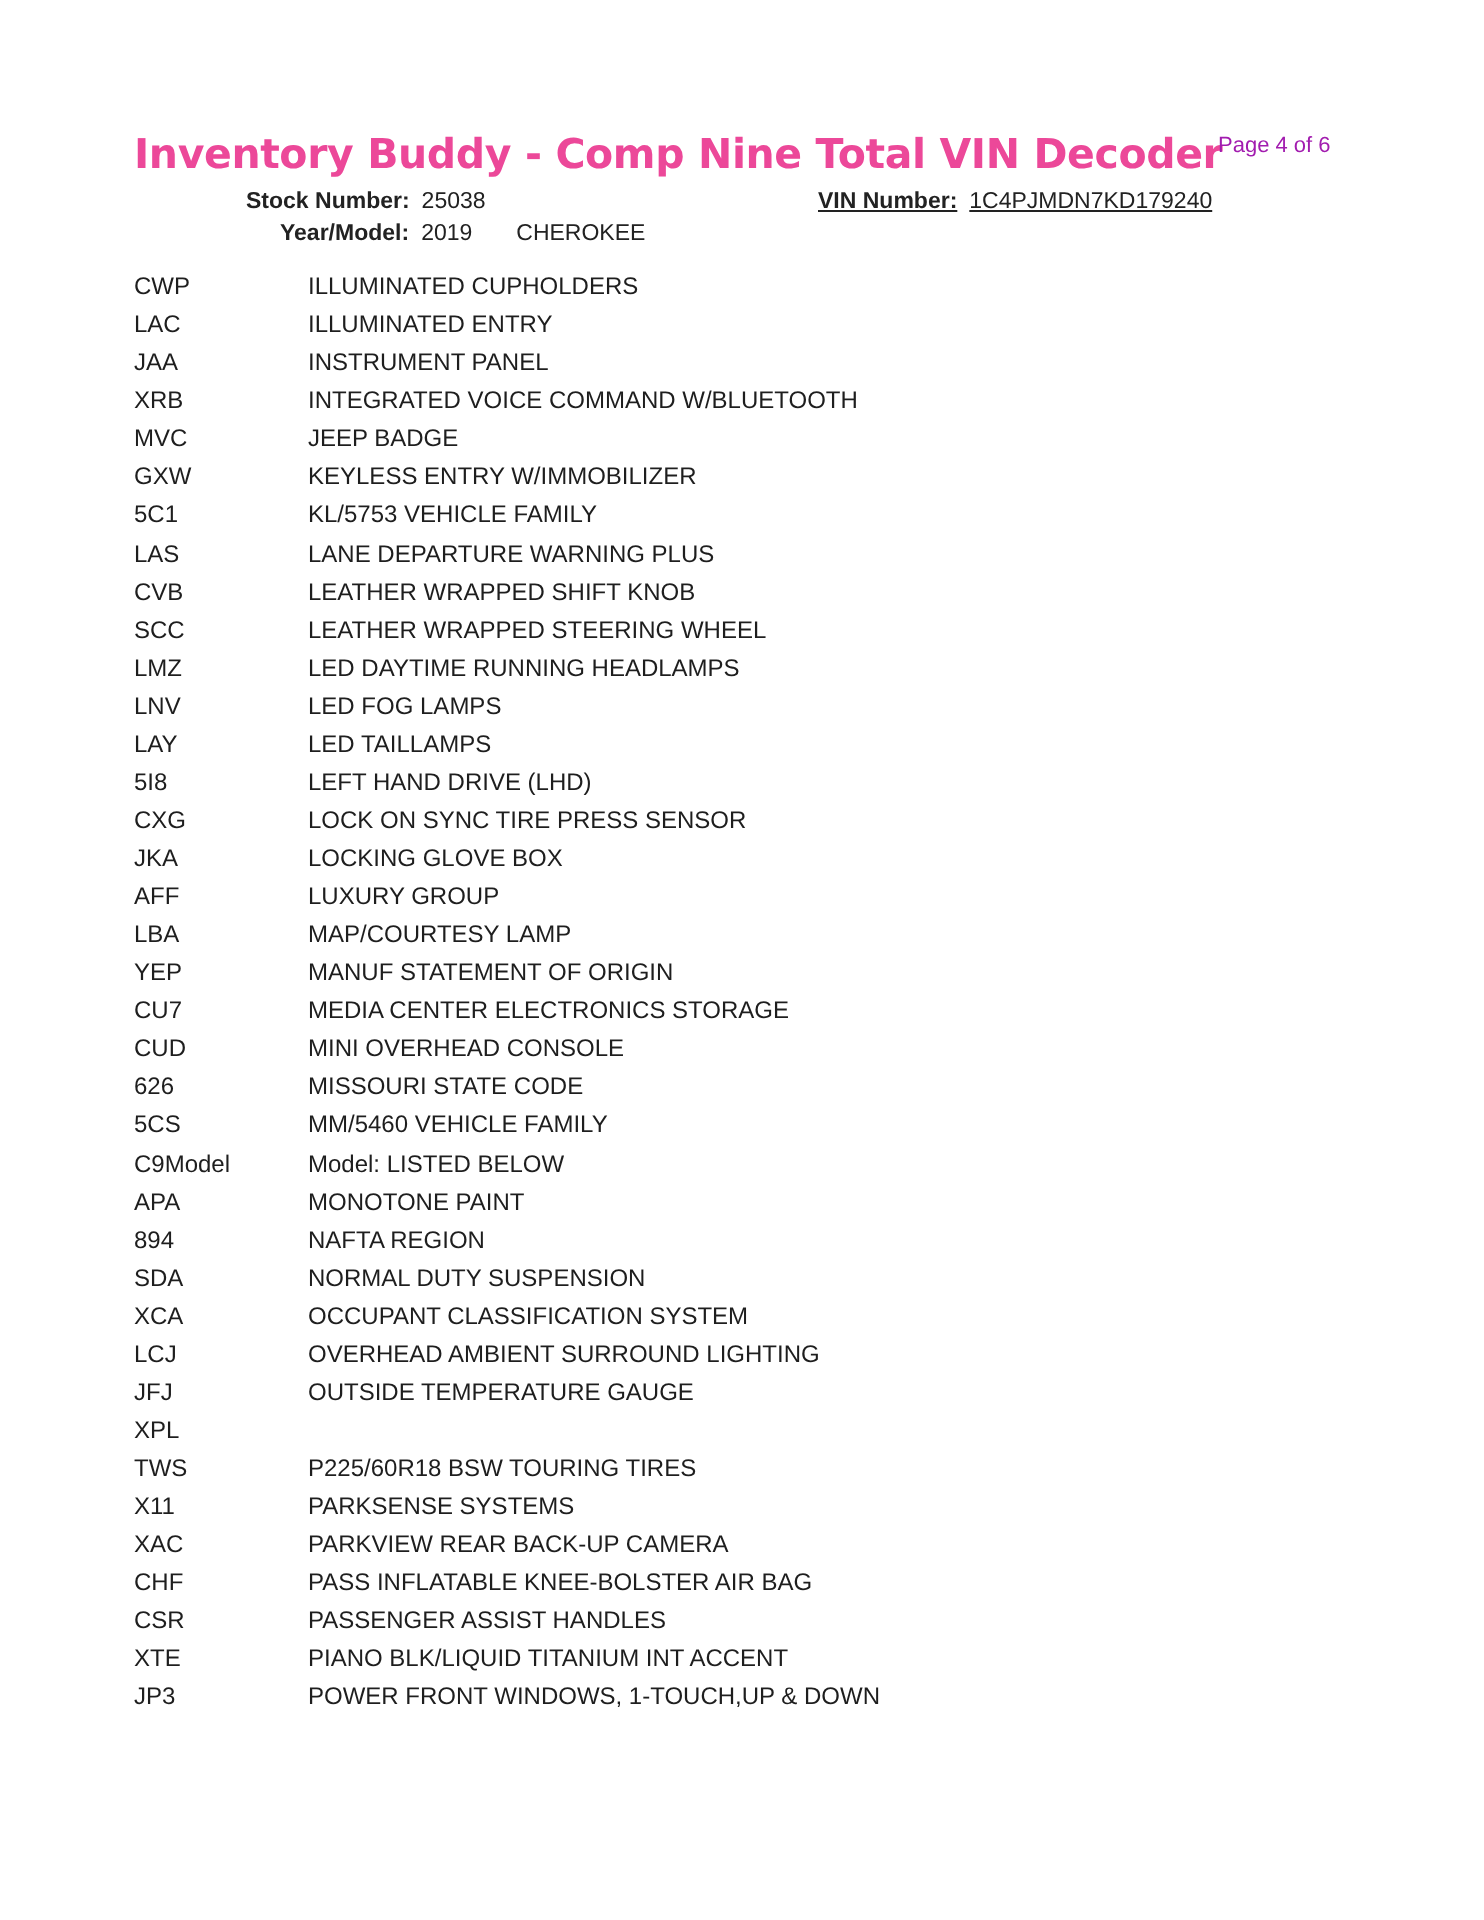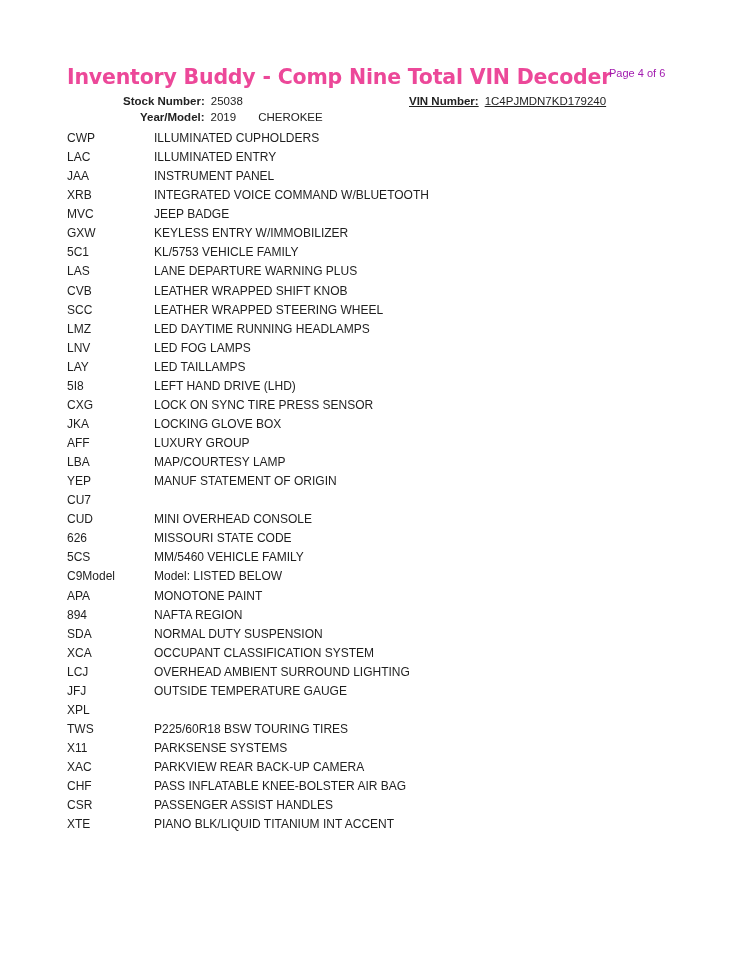--- a/index.html
+++ b/index.html
@@ -7,21 +7,21 @@
   .title { position: absolute; left: 67px; top: 65px; font-family: "DejaVu Sans", sans-serif; font-weight: bold; font-size: 20.5px; letter-spacing: -0.2px; color: #ec4899; white-space: nowrap; }
   .page-num { position: absolute; left: 609px; top: 67px; font-size: 11px; color: #a21caf; white-space: nowrap; }
   .meta { position: absolute; font-size: 11.5px; white-space: nowrap; color: #222; margin-left: 33px; }
   .meta .lbl { font-weight: bold; }
   .stock { left: 90px; top: 95px; }
   .year { left: 107px; top: 111px; }
   .vin { left: 376px; top: 95px; text-decoration: underline; }
   .gap1 { display: inline-block; width: 6px; }
   .gap2 { display: inline-block; width: 22px; }
   .rows { position: absolute; left: 67px; top: 131px; width: 600px; }
-  .row { height: 19.07px; display: flex; align-items: flex-start; font-size: 12px; white-space: nowrap; color: #1e1e1e; }
+  .row { height: 19.07px; display: flex; align-items: flex-end; font-size: 12px; white-space: nowrap; color: #1e1e1e; }
   .code { width: 87px; flex: none; }
   .desc { flex: none; }
 </style>
 </head>
 <body>
 
 <div class="title">Inventory Buddy - Comp Nine Total VIN Decoder</div>
 <div class="page-num">Page 4 of 6</div>
 
 <div class="meta stock">
@@ -106,20 +106,21 @@
     <div class="row">
       <span class="code">LBA</span>
       <span class="desc">MAP/COURTESY LAMP</span>
     </div>
     <div class="row">
       <span class="code">YEP</span>
       <span class="desc">MANUF STATEMENT OF ORIGIN</span>
     </div>
     <div class="row">
       <span class="code">CU7</span>
+      <span class="desc">MEDIA CENTER ELECTRONICS STORAGE</span>
     </div>
     <div class="row">
       <span class="code">CUD</span>
       <span class="desc">MINI OVERHEAD CONSOLE</span>
     </div>
     <div class="row">
       <span class="code">626</span>
       <span class="desc">MISSOURI STATE CODE</span>
     </div>
     <div class="row">
@@ -174,13 +175,17 @@
       <span class="desc">PASS INFLATABLE KNEE-BOLSTER AIR BAG</span>
     </div>
     <div class="row">
       <span class="code">CSR</span>
       <span class="desc">PASSENGER ASSIST HANDLES</span>
     </div>
     <div class="row">
       <span class="code">XTE</span>
       <span class="desc">PIANO BLK/LIQUID TITANIUM INT ACCENT</span>
     </div>
+    <div class="row">
+      <span class="code">JP3</span>
+      <span class="desc">POWER FRONT WINDOWS, 1-TOUCH,UP &amp; DOWN</span>
+    </div>
   </div>
 
 </body></html>

